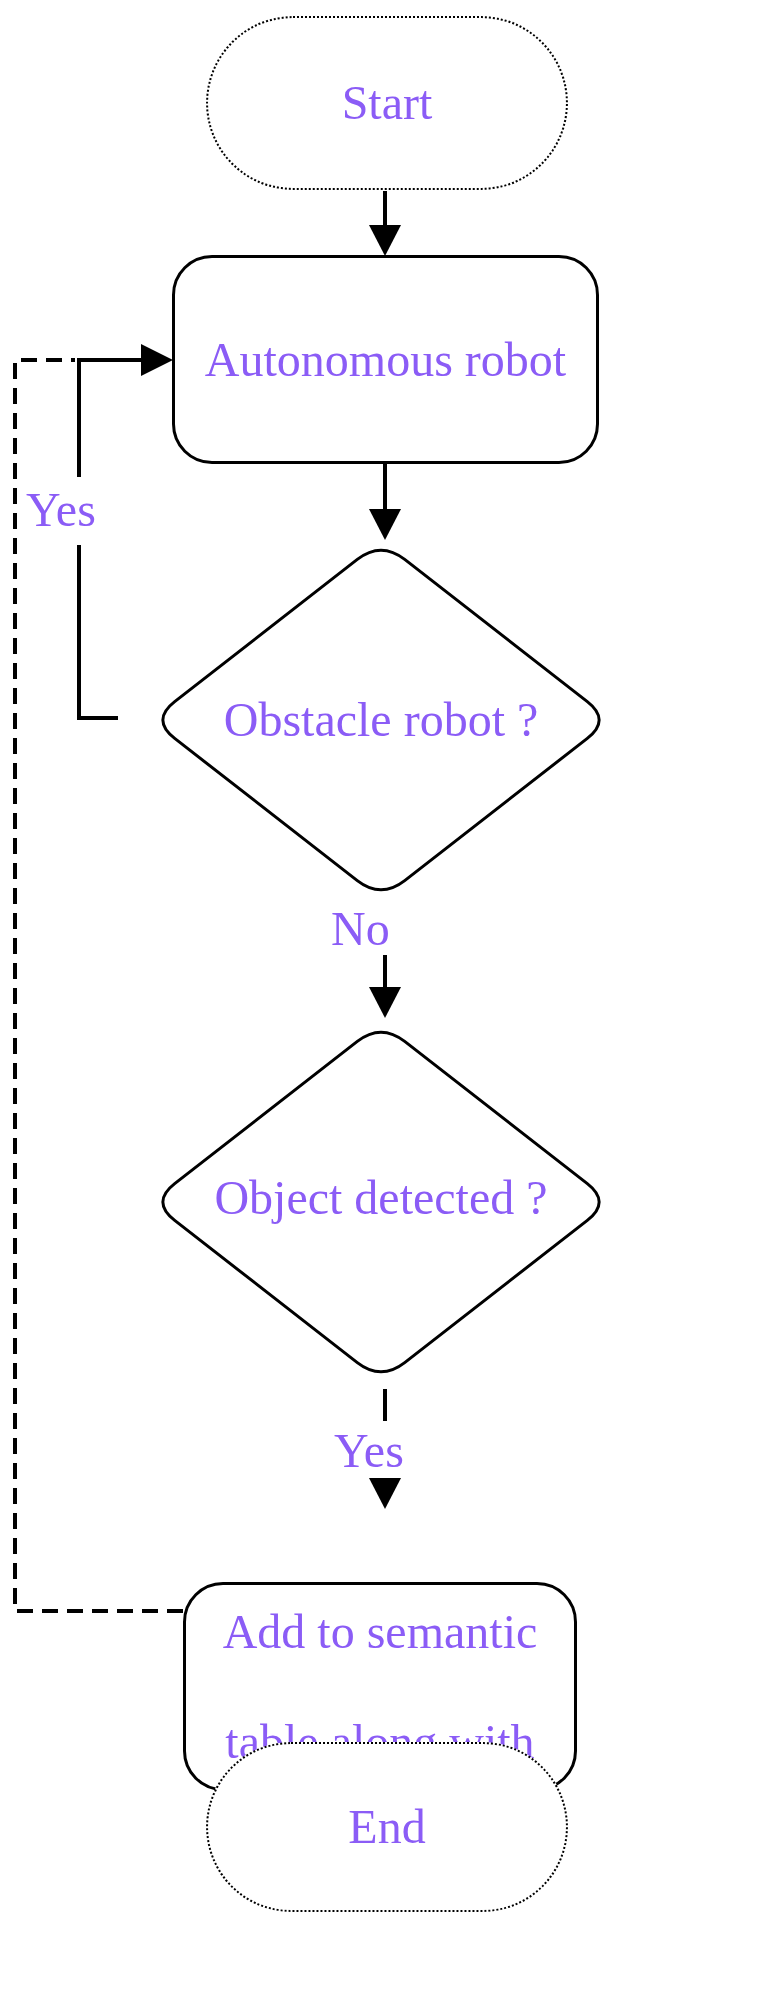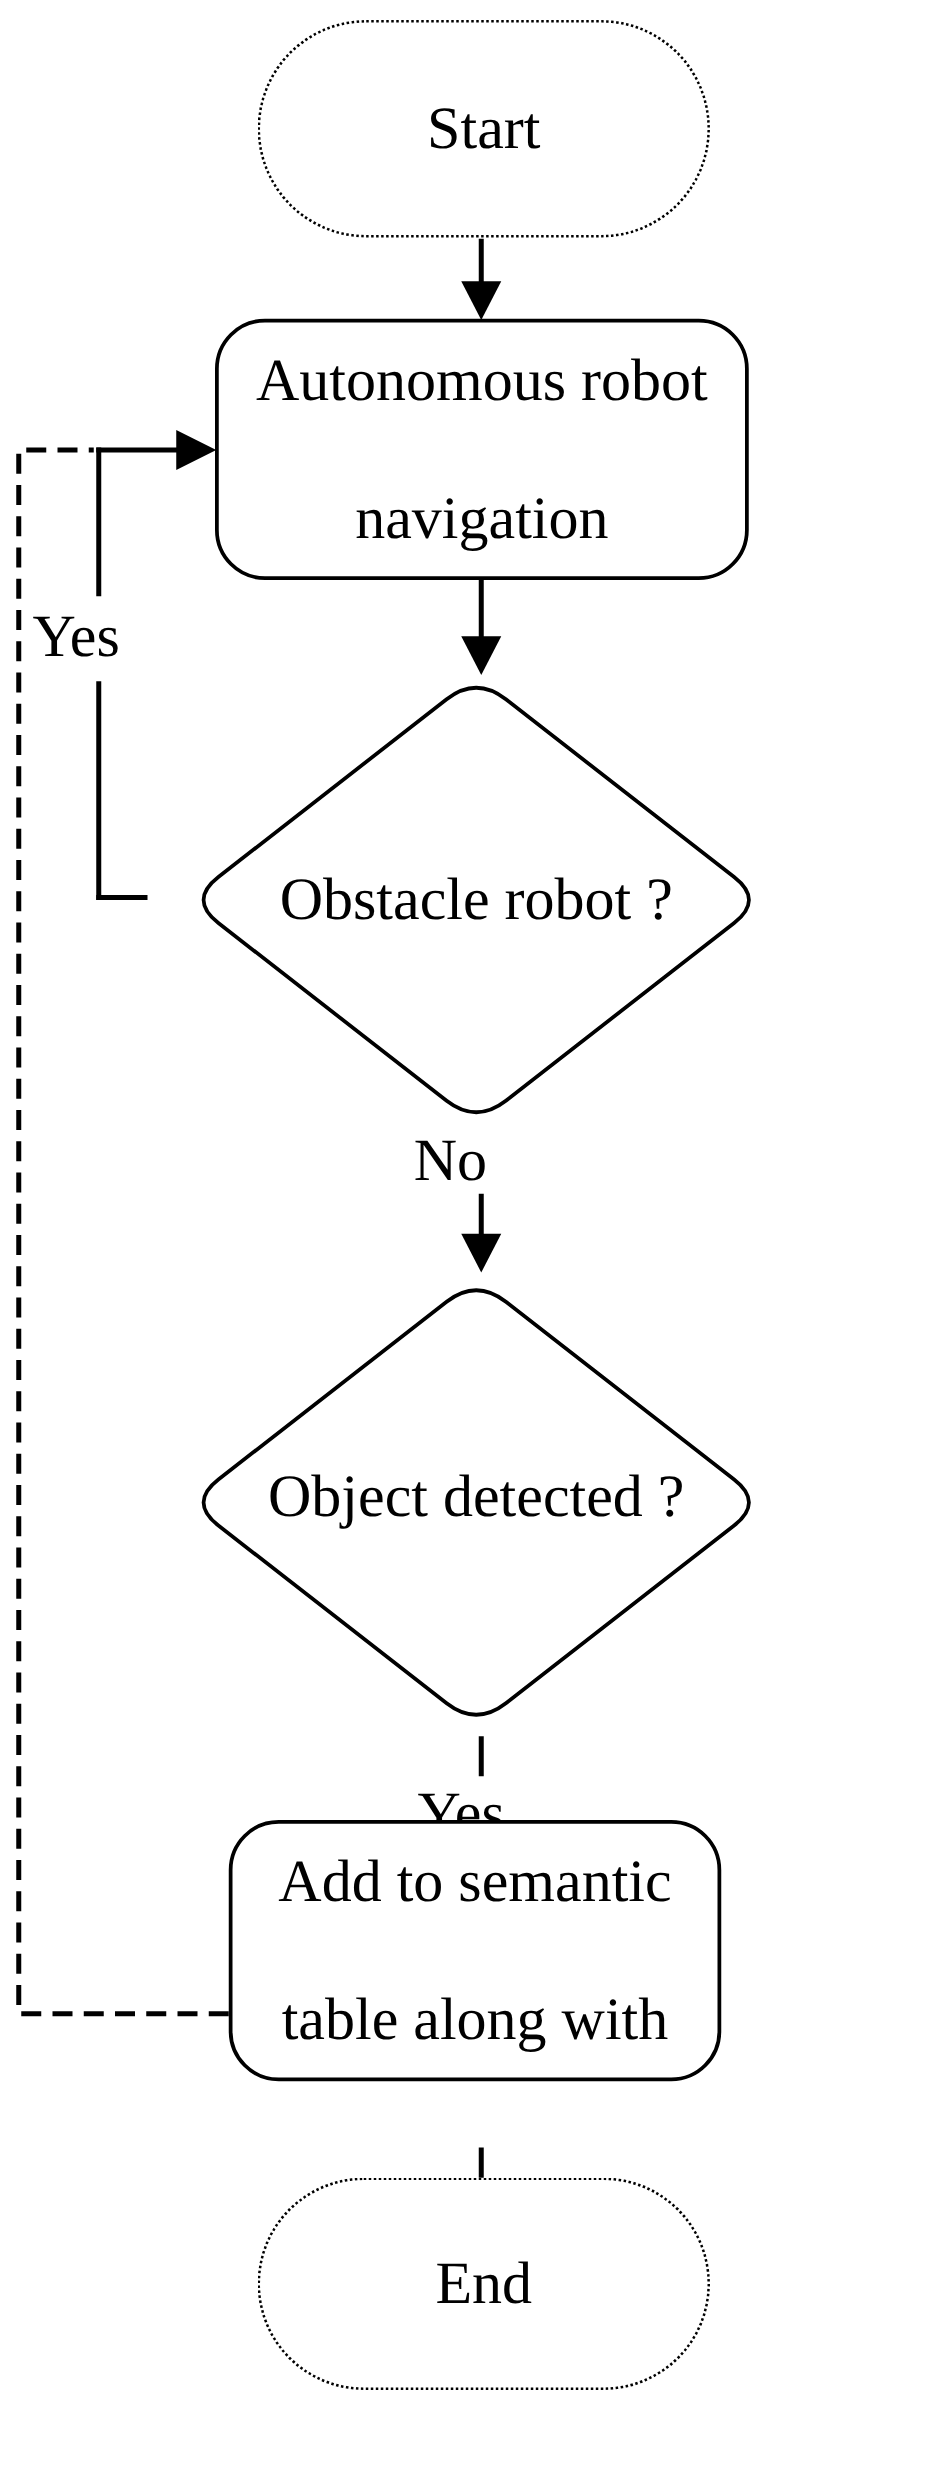--- a/index.html
+++ b/index.html
@@ -6,21 +6,21 @@
     margin: 0;
     padding: 0;
     background: #ffffff;
   }
   .canvas {
     position: relative;
     width: 601px;
     height: 1989px;
     background: #ffffff;
     font-family: "Liberation Serif", "DejaVu Serif", serif;
-    color: #000000;
+    color: #8b5cf6;
     overflow: hidden;
   }
   .wires {
     position: absolute;
     left: 0;
     top: 0;
     pointer-events: none;
   }
   .wire {
     stroke: #000000;
@@ -58,21 +58,21 @@
     border: 2px dotted #000000;
     border-radius: 90px;
   }
   .process {
     border: 3px solid #000000;
     border-radius: 40px;
     gap: 44px;
   }
   .node-start   { left: 206px; top: 16px;   width: 362px; height: 174px; }
   .node-nav     { left: 172px; top: 255px;  width: 427px; height: 209px; }
-  .node-add     { left: 183px; top: 1456px; width: 394px; height: 209px; }
+  .node-add     { left: 183px; top: 1582px; width: 394px; height: 209px; }
   .node-end     { left: 206px; top: 1742px; width: 362px; height: 170px; }
   .diamond-label {
     position: absolute;
     text-align: center;
     font-size: 48px;
     line-height: 56px;
   }
   .lbl-obstacle { left: 151px; top: 692px;  width: 460px; }
   .lbl-object   { left: 151px; top: 1170px; width: 460px; }
   .edge-label {
@@ -126,21 +126,20 @@
 
     <polyline class="wire-dashed" points="183,1611 15,1611 15,360 75,360"></polyline>
   </svg>
 
   <div class="shape terminator node-start">
     <div>Start</div>
   </div>
 
   <div class="shape process node-nav">
     <div>Autonomous robot</div>
-    <div>navigation</div>
   </div>
 
   <div class="diamond-label lbl-obstacle">Obstacle robot ?</div>
 
   <div class="diamond-label lbl-object">Object detected ?</div>
 
   <div class="edge-label lbl-yes1">Yes</div>
   <div class="edge-label lbl-no1">No</div>
   <div class="edge-label lbl-no2">No</div>
   <div class="edge-label lbl-yes2">Yes</div>

